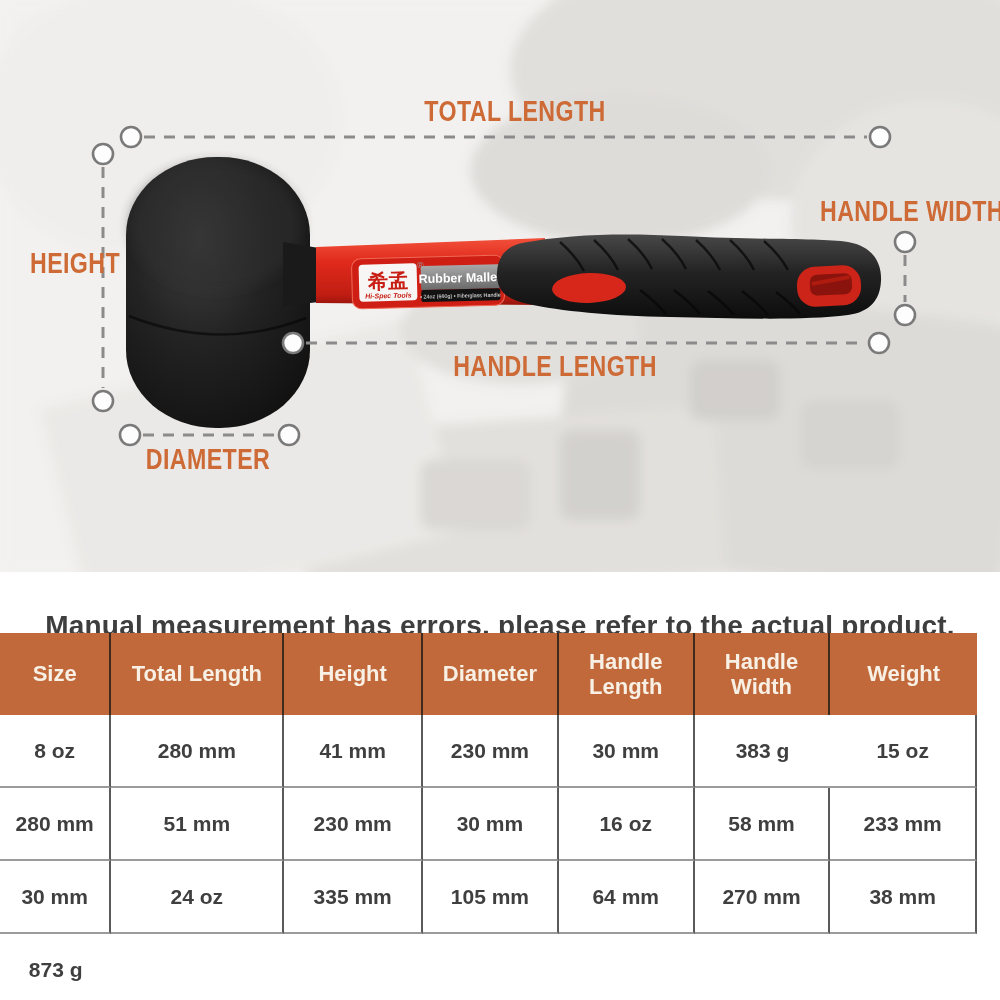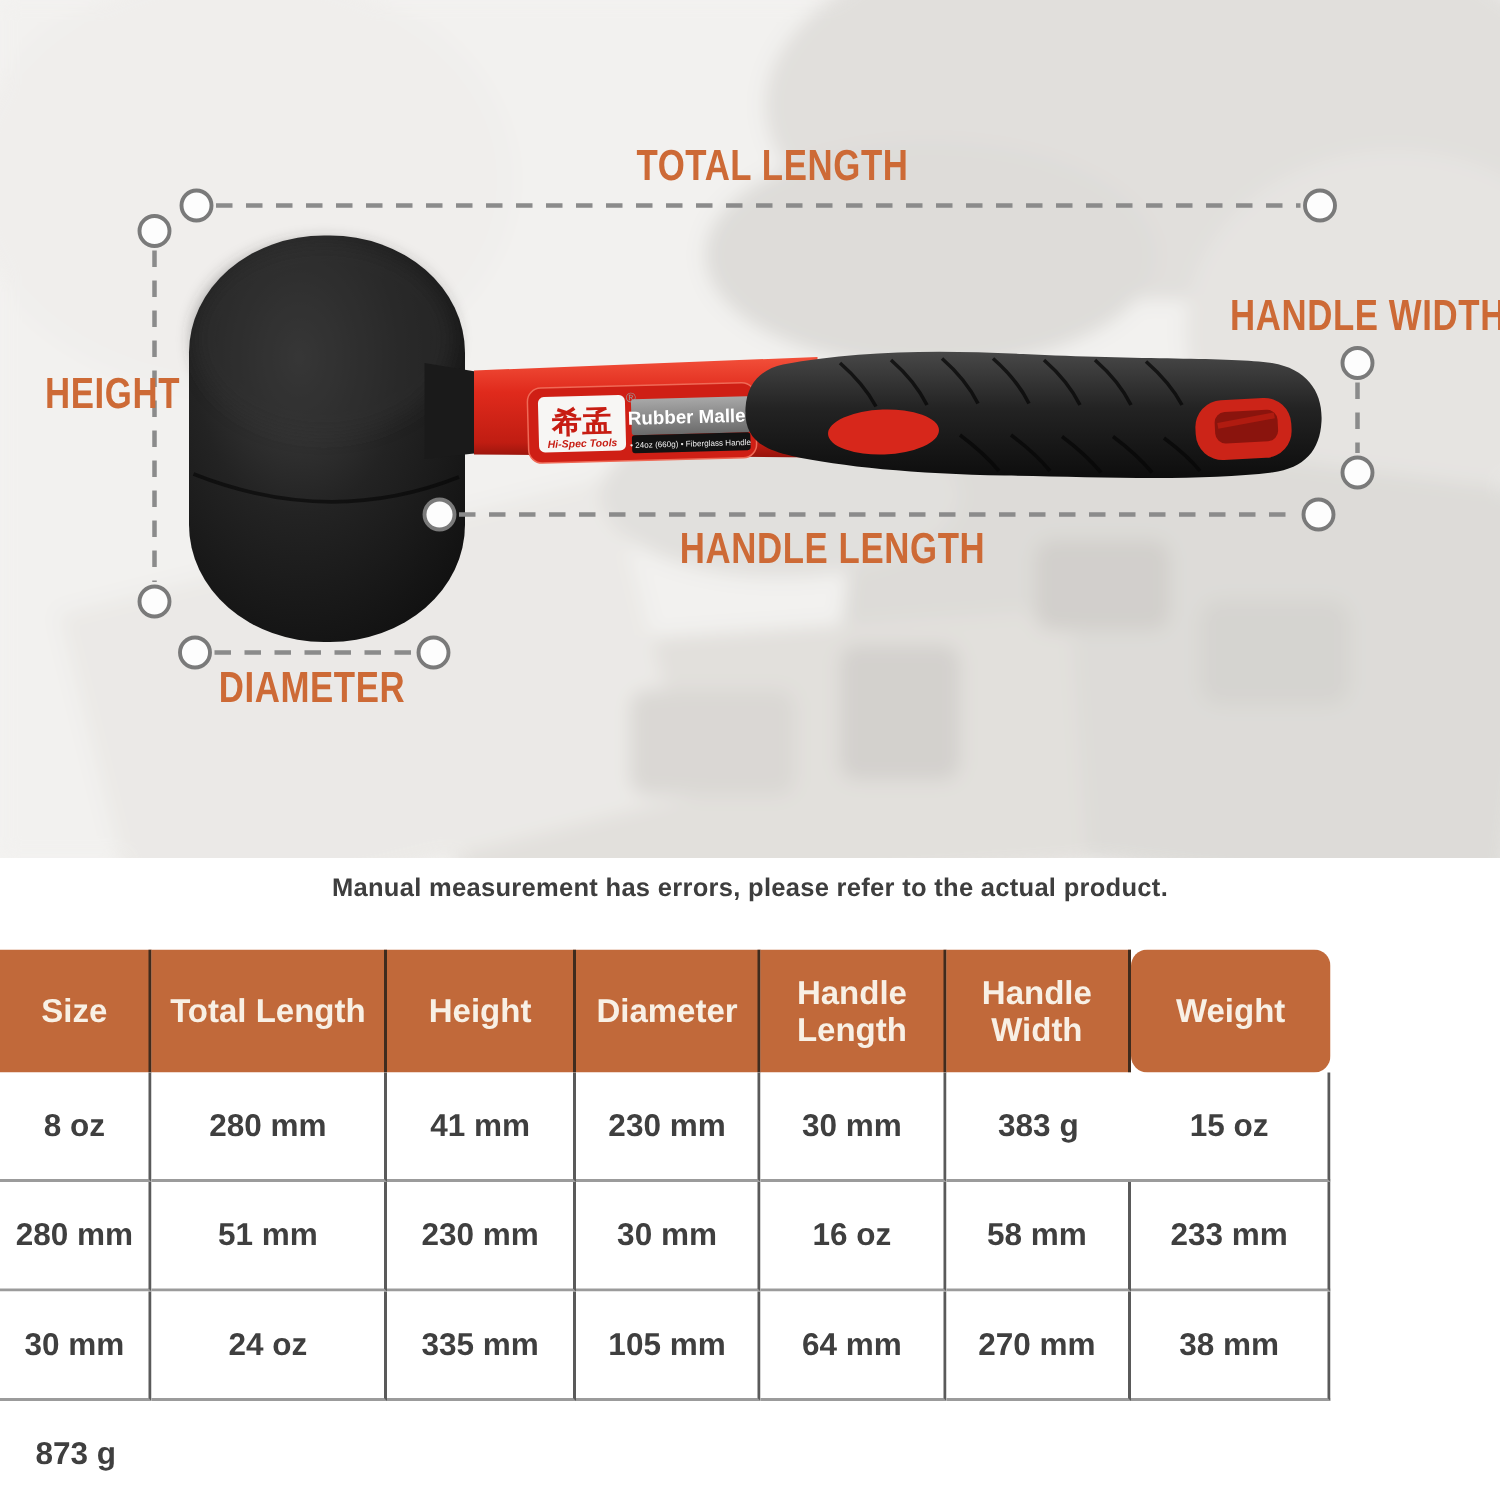--- a/index.html
+++ b/index.html
@@ -26,43 +26,43 @@
     white-space:nowrap;
   }
   .lbl-total{left:315px;top:95px;width:400px;}
   .lbl-height{left:5px;top:247px;width:140px;}
   .lbl-handle-width{left:800px;top:195px;width:200px;}
   .lbl-handle-length{left:355px;top:350px;width:400px;}
   .lbl-diameter{left:108px;top:443px;width:200px;}
 
   
   .disclaimer{
-    position:absolute;left:0;top:582px;width:1000px;
+    position:absolute;left:0;top:610px;width:1000px;
     text-align:center;
-    font-size:17px;font-weight:700;color:#3e3e3e;
+    font-size:28px;font-weight:700;color:#3e3e3e;
     letter-spacing:0.2px;
   }
 
   
   .spec-table{
-    position:absolute;left:0;top:633px;width:887px;height:367px;
+    position:absolute;left:0;top:633px;width:977px;height:367px;
     overflow:hidden;
     display:grid;
     grid-template-columns:11.4% 17.7% 14.2% 13.9% 13.9% 13.9% 15%;
     grid-template-rows:82px 73px 73px 73px 73px;
   }
   .th{
     background:#c1693a;
     color:#f8f0e5;
     font-weight:700;font-size:22px;line-height:1.15;
     display:flex;align-items:center;justify-content:center;text-align:center;
     border-right:2px solid #3f2b1d;
     padding:0 6px;box-sizing:border-box;
   }
-  .th.last{border-right:none;border-radius:11px;}
+  .th.last{border-right:none;}
   .td{
     background:#ffffff;
     color:#3f3f3f;font-weight:700;font-size:21px;
     display:flex;align-items:center;justify-content:center;text-align:center;
     border-right:2px solid #5a5a5a;
     border-bottom:2px solid #9b9b9b;
     box-sizing:border-box;
   }
   .td.last{border-right:none;}
 </style>

